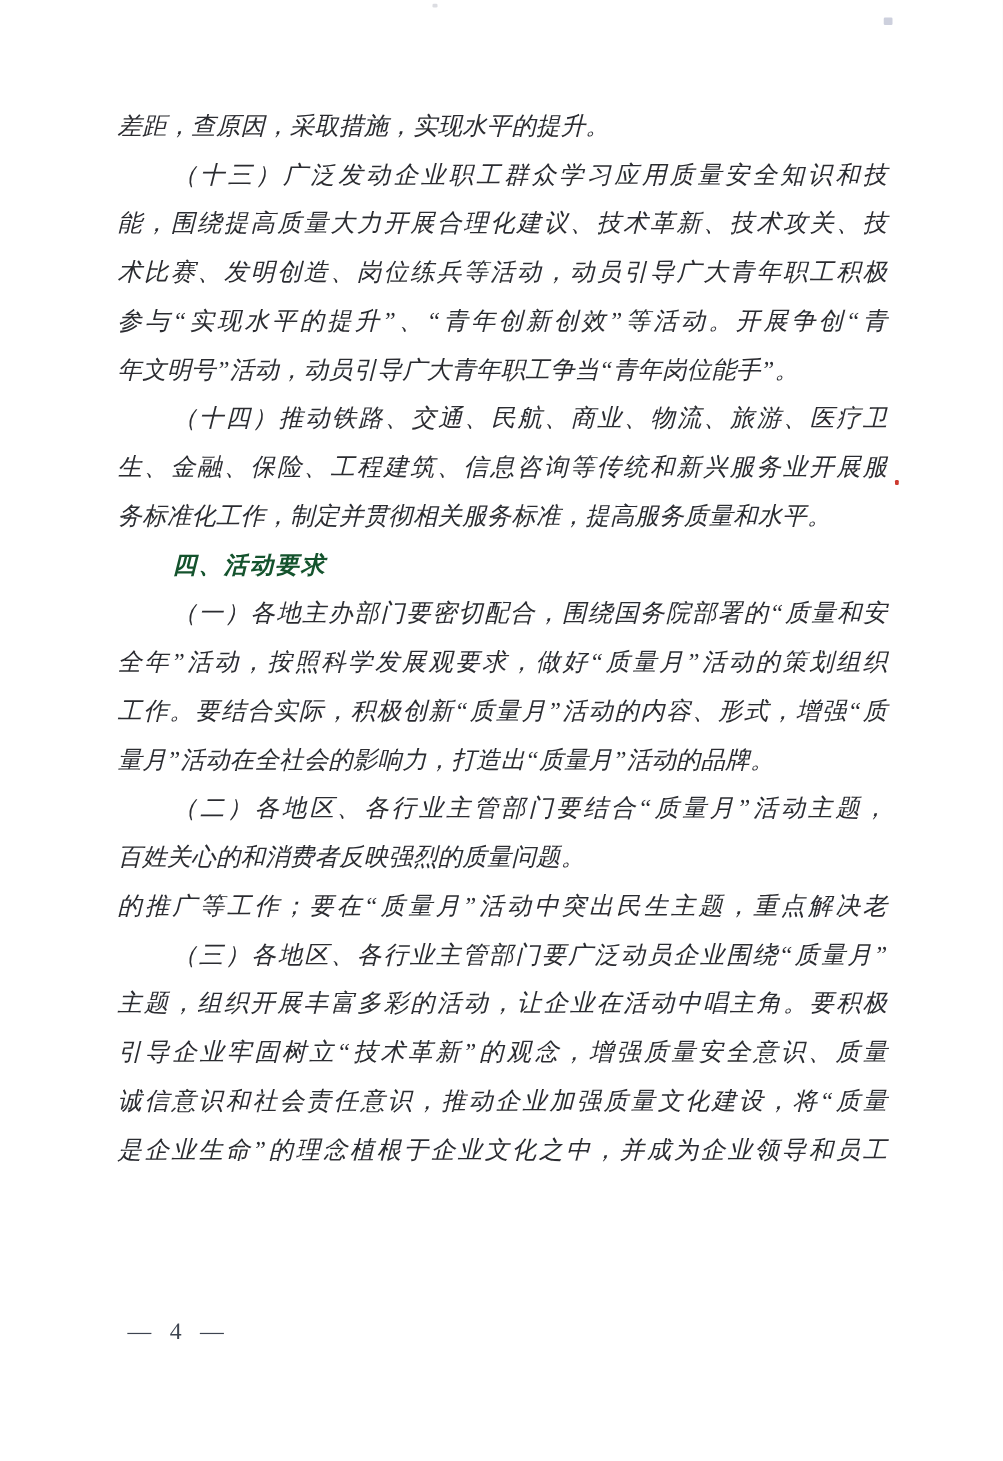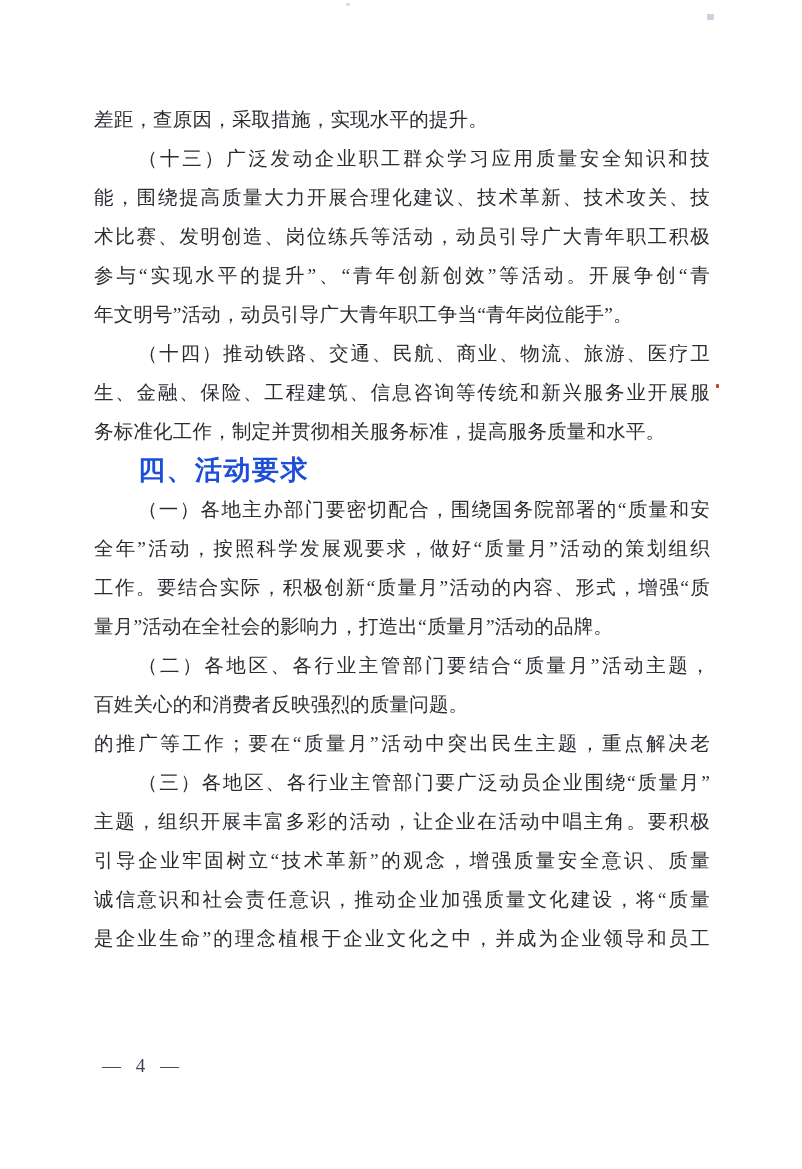--- a/index.html
+++ b/index.html
@@ -9,41 +9,41 @@
     font-family: "Liberation Serif", "DejaVu Serif", serif;
   }
   .page {
     position: relative;
     width: 802px; height: 1169px;
     background: #ffffff;
     overflow: hidden;
   }
   .textblock {
     position: absolute;
-    left: 94px; top: 100px; width: 616px;
+    left: 94px; top: 82px; width: 616px; font-style: italic;
   }
   .line {
     height: 39px; line-height: 39px;
     font-size: 19.5px;
     color: #2b2c31;
     text-align: justify;
     text-align-last: justify;
     text-justify: inter-ideograph;
     letter-spacing: 0.2px;
   }
   .line.end {
     text-align: left;
     text-align-last: left;
   }
   .line.indent { padding-left: 44px; }
   .line.heading {
     font-family: "Liberation Sans", "DejaVu Sans", sans-serif;
     font-weight: bold;
-    font-size: 27px;
-    color: #1d4ed8;
+    font-size: 19px;
+    color: #14532d;
     letter-spacing: 1.5px;
     text-align: center;
     text-align-last: left;
   }
   .footer {
     position: absolute;
     left: 102px; top: 1046px;
     height: 39px; line-height: 39px;
     font-size: 19px;
     color: #3d4450;

